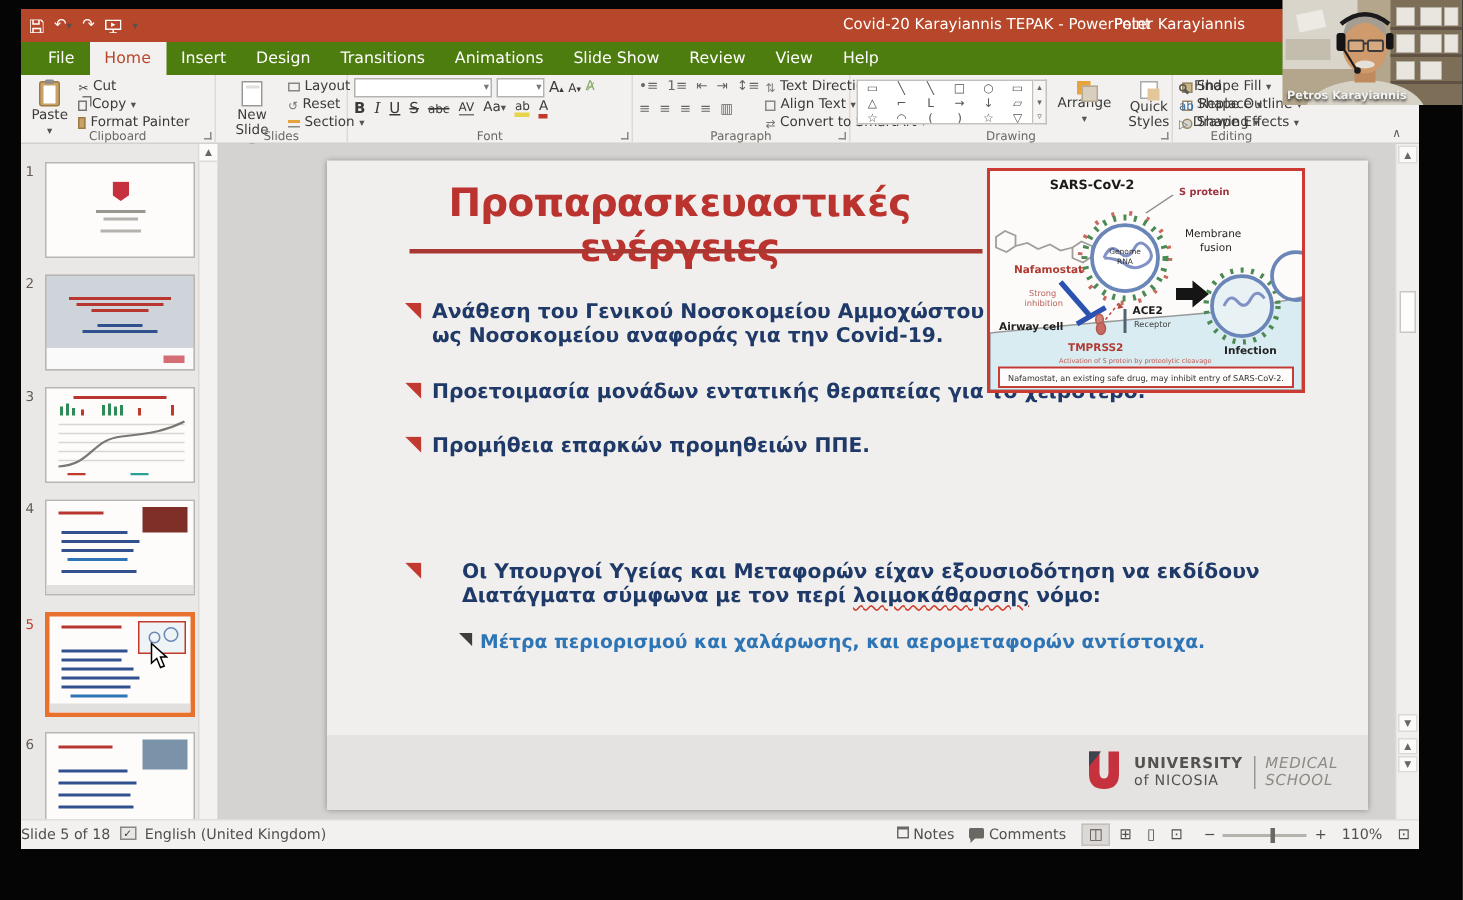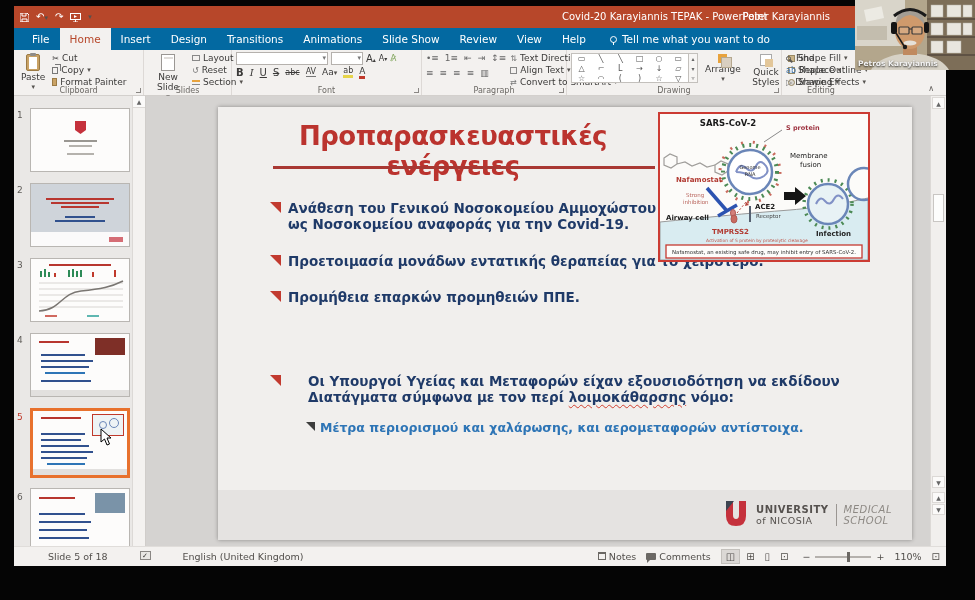--- a/index.html
+++ b/index.html
@@ -11,21 +11,21 @@
 
   
   .titlebar{position:absolute;left:0;top:0;width:100%;height:22px;background:#b7472a;color:#fff;}
   .qat{position:absolute;left:6px;top:0;height:22px;display:flex;align-items:center;gap:7px;font-size:10px;color:#fff;}
   .qat .qicon{display:inline-block;line-height:1;}
   .qat svg{display:block;}
   .tb-title{position:absolute;left:548px;top:0;height:22px;line-height:22px;font-size:10px;color:#fff;white-space:nowrap;}
   .tb-presenter{position:absolute;right:116px;top:0;height:22px;line-height:22px;font-size:10px;color:#fff;white-space:nowrap;text-align:center;}
 
   
-  .tabsrow{position:absolute;left:0;top:22px;width:100%;height:22px;background:#0369a1;display:flex;align-items:flex-end;padding-left:8px;text-align:center;}
+  .tabsrow{position:absolute;left:0;top:22px;width:100%;height:22px;background:#4d7c0f;display:flex;align-items:flex-end;padding-left:8px;text-align:center;}
   .tab{height:22px;line-height:22px;padding:0 10px;font-size:10.5px;color:#fff;white-space:nowrap;cursor:default;}
   .tab.sel{background:#f3f1ef;color:#b7472a;}
   .tellme{display:flex;align-items:center;gap:5px;height:22px;margin-left:14px;color:#fff;font-size:10.5px;white-space:nowrap;}
   .bulb{width:7px;height:7px;border:1px solid #fff;border-radius:50%;position:relative;}
   .bulb::after{content:'';position:absolute;left:2px;bottom:-3px;width:1px;height:3px;background:#fff;}
 
   
   .ribbon{position:absolute;left:0;top:44px;width:100%;height:46px;background:#f3f1ef;display:flex;border-bottom:1px solid #d3d0cd;}
   .rgroup{position:relative;height:100%;border-right:1px solid #ddd9d6;padding:3px 4px 12px 4px;display:flex;align-items:flex-start;gap:4px;}
   .glabel{position:absolute;bottom:0;left:0;width:100%;text-align:center;font-size:8px;color:#6b6864;white-space:nowrap;}
@@ -89,21 +89,21 @@
   .lt-div{width:1px;height:22px;background:#9a9692;}
   .lt-col .r1,.lt-col .r2{font-size:10px;color:#8d8984;letter-spacing:.5px;font-style:italic;}
 
   
   .vscroll{position:relative;width:16px;height:100%;background:#f1efed;border-left:1px solid #dcd9d6;}
   .vs-btn{position:absolute;left:1px;width:13px;height:12px;background:#fbfaf9;border:1px solid #dcd9d6;font-size:6px;color:#666;text-align:center;line-height:11px;}
   .vs-thumb{position:absolute;left:2px;top:98px;width:11px;height:28px;background:#fdfdfc;border:1px solid #c9c6c3;}
 
   
   .statusbar{position:absolute;left:0;top:540px;width:100%;height:20px;background:#f3f1ef;border-top:1px solid #e0ddda;display:flex;align-items:center;font-size:9.5px;color:#524f4c;}
-  .sb-left{display:flex;align-items:flex-start;gap:32px;padding-left:34px;}
+  .sb-left{display:flex;align-items:flex-start;gap:6px;}
   .spellbook{display:inline-block;width:11px;height:9px;background:#e9e7e4;border:1px solid #8a8784;position:relative;font-size:7px;line-height:8px;text-align:center;color:#3a3836;}
   .sb-right{margin-left:auto;display:flex;align-items:center;gap:10px;padding-right:6px;}
   .notesicon{display:inline-block;width:8px;height:8px;border:1px solid #6b6864;border-top:2px solid #6b6864;margin-right:3px;}
   .cmticon{display:inline-block;width:10px;height:7px;background:#6b6864;border-radius:1px;position:relative;margin-right:3px;}
   .cmticon::after{content:'';position:absolute;left:1px;bottom:-3px;border:2px solid transparent;border-top-color:#6b6864;border-left-color:#6b6864;width:0;height:0;}
   .viewbtns{display:flex;align-items:center;gap:2px;font-size:10px;color:#524f4c;}
   .viewbtn{padding:1px 4px;}
   .viewbtn.active{background:#dbd8d5;border:1px solid #c3c0bc;}
   .zoomctl{display:flex;align-items:center;gap:5px;}
   .ztrack{position:relative;width:56px;height:2px;background:#b5b1ad;}
@@ -155,24 +155,20 @@
       <div class="tab">File</div>
       <div class="tab sel">Home</div>
       <div class="tab">Insert</div>
       <div class="tab">Design</div>
       <div class="tab">Transitions</div>
       <div class="tab">Animations</div>
       <div class="tab">Slide Show</div>
       <div class="tab">Review</div>
       <div class="tab">View</div>
       <div class="tab">Help</div>
-      <div class="tellme">
-        <span class="bulb"></span>
-        <span>Tell me what you want to do</span>
-      </div>
     </div>
 
     <div class="ribbon">
 
       <div class="rgroup" style="width:130px;">
         <div class="bigbtn">
           <span class="clipicon"></span>
           <span>Paste</span>
           <span class="dd">▾</span>
         </div>

